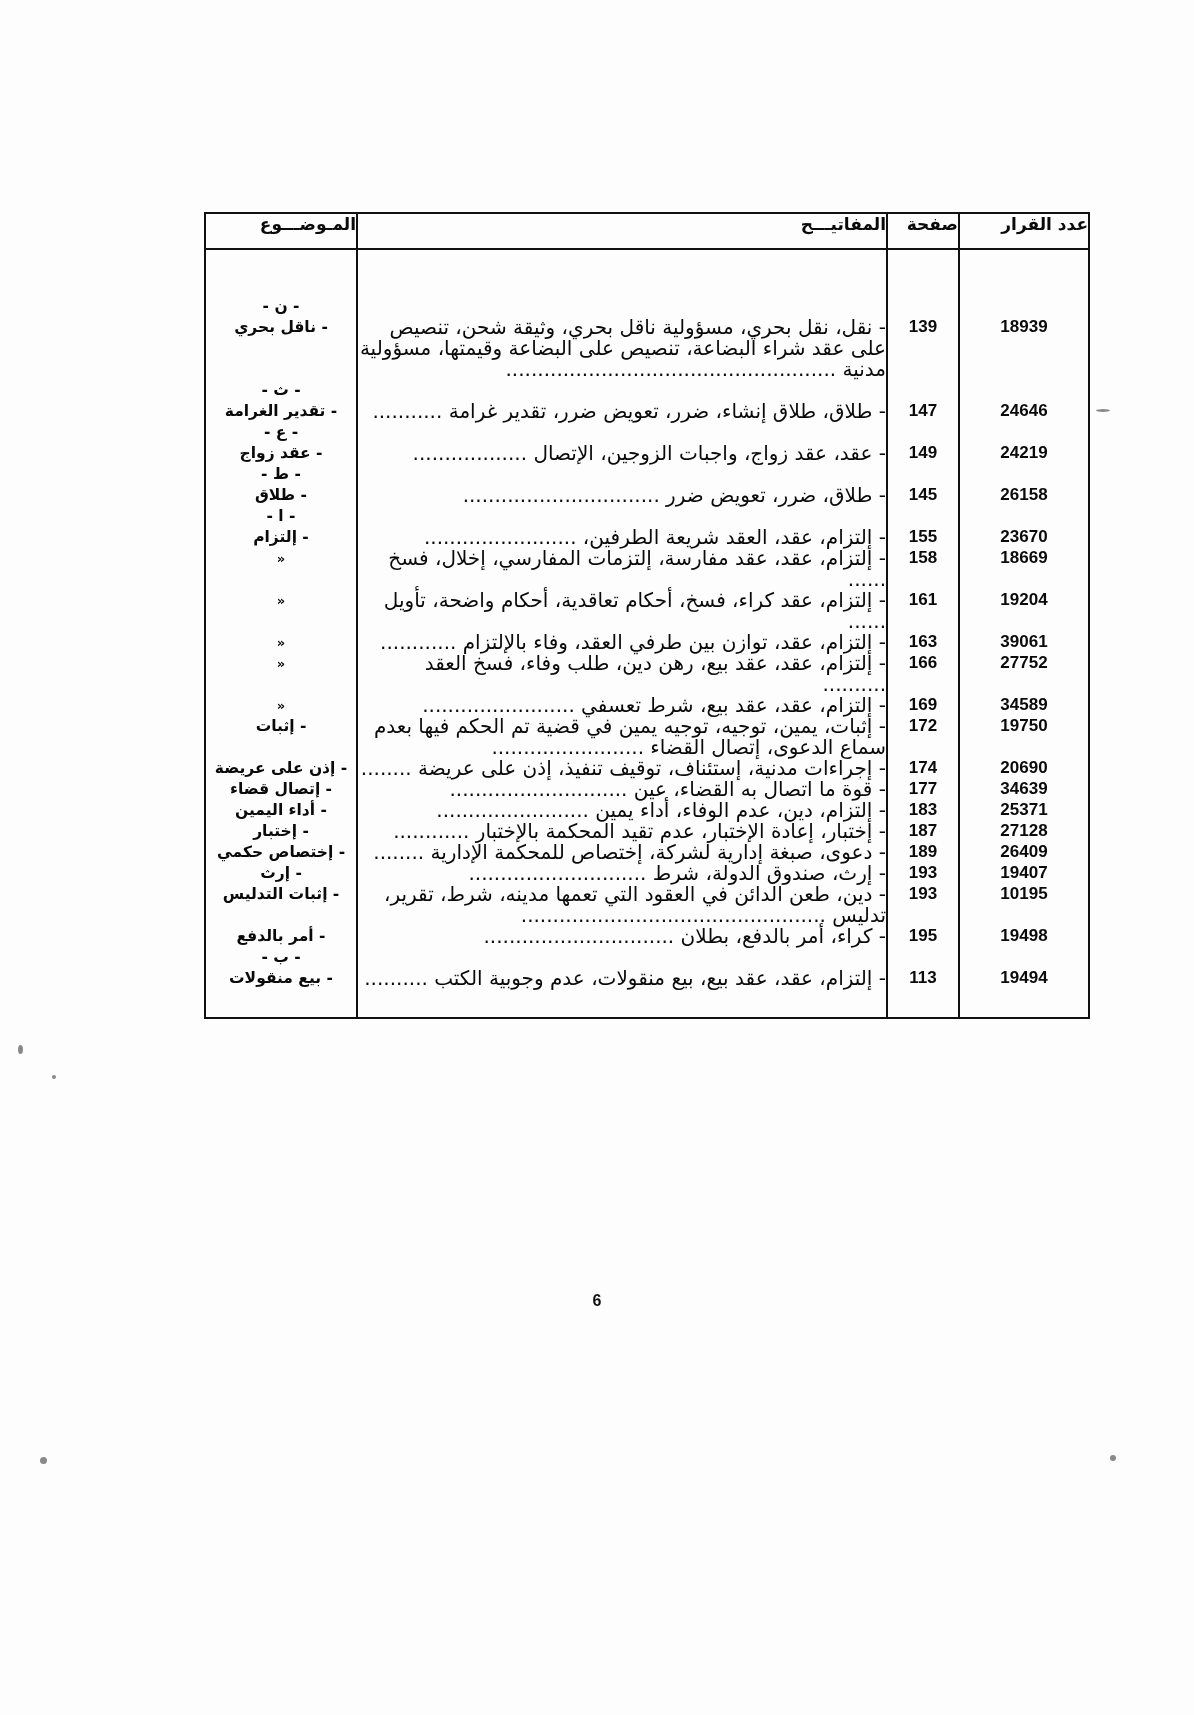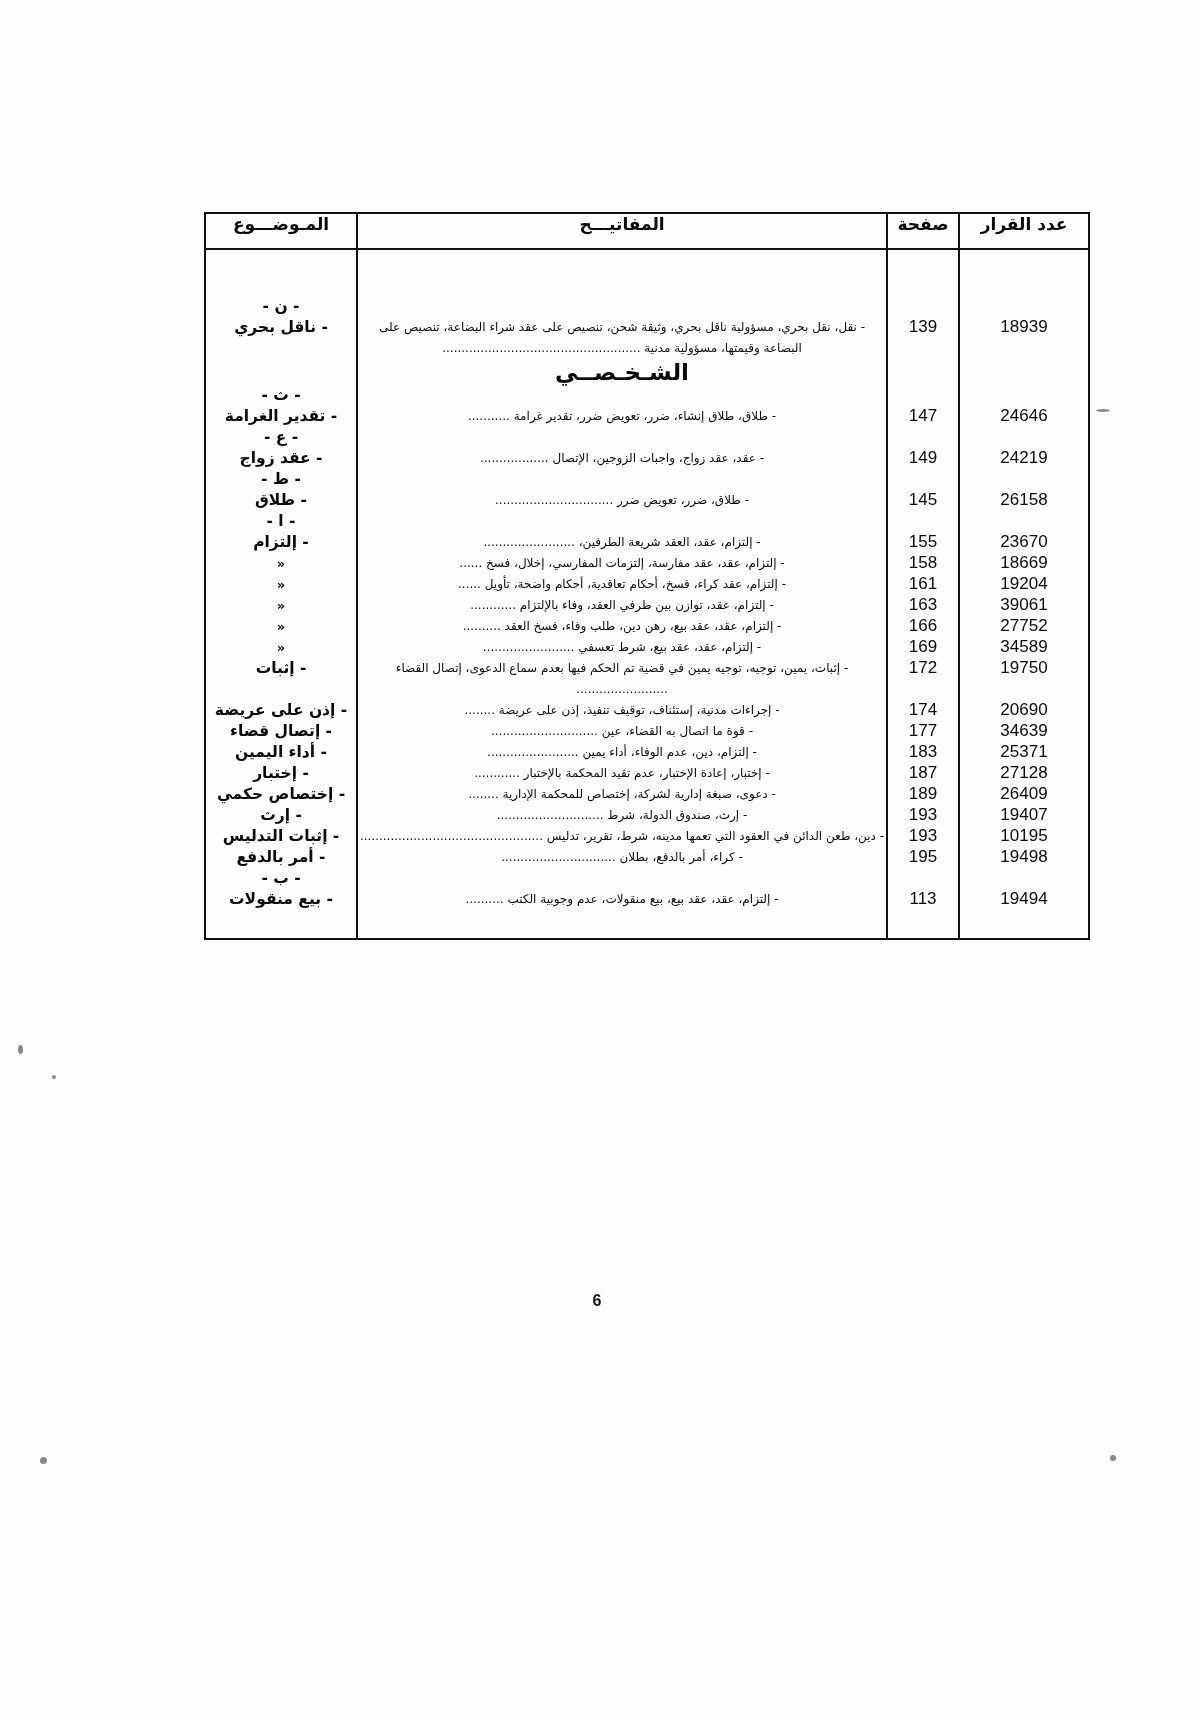--- a/index.html
+++ b/index.html
@@ -46,40 +46,40 @@
   table.index th, table.index td {
     border-right: 2px solid #111;
     border-left: 2px solid #111;
     padding: 0;
     vertical-align: top;
   }
   thead th {
     border-bottom: 2.5px solid #111;
     font-size: 17px;
     font-weight: bold;
-    text-align: center;
+    text-align: right;
     padding: 8px 4px 10px;
     letter-spacing: 1px;
     height: 34px;
   }
   tbody tr td { padding: 0; }
 
   .pad-top td { height: 46px; }
 
   .cell-num, .cell-page {
     text-align: center;
     font-size: 17px;
     font-family: "Liberation Sans", sans-serif;
-    font-weight: normal;
+    font-weight: bold;
     padding-top: 2px;
   }
   .cell-keys {
-    font-size: 12px;
+    font-size: 20px;
     line-height: 21px;
-    text-align: center;
+    text-align: right;
     padding: 1px 10px 1px 10px;
     direction: rtl;
   }
   .cell-subj {
     font-size: 15.5px;
     line-height: 21px;
     text-align: center;
     padding: 1px 8px 1px 6px;
     font-weight: bold;
     direction: rtl;
@@ -147,26 +147,20 @@
             <td class="cell-keys"></td>
             <td class="cell-subj center">- ن -</td>
           </tr>
           <tr>
             <td class="cell-num">18939</td>
             <td class="cell-page">139</td>
             <td class="cell-keys">- نقل، نقل بحري، مسؤولية ناقل بحري، وثيقة شحن، تنصيص على عقد شراء البضاعة، تنصيص على البضاعة وقيمتها، مسؤولية مدنية ....................................................</td>
             <td class="cell-subj">- ناقل بحري</td>
           </tr>
           <tr>
-            <td></td>
-            <td></td>
-            <td class="section-title">الشـخـصــي</td>
-            <td></td>
-          </tr>
-          <tr>
             <td class="cell-num"></td>
             <td class="cell-page"></td>
             <td class="cell-keys"></td>
             <td class="cell-subj center">- ث -</td>
           </tr>
           <tr>
             <td class="cell-num">24646</td>
             <td class="cell-page">147</td>
             <td class="cell-keys">- طلاق، طلاق إنشاء، ضرر، تعويض ضرر، تقدير غرامة ...........</td>
             <td class="cell-subj">- تقدير الغرامة</td>

